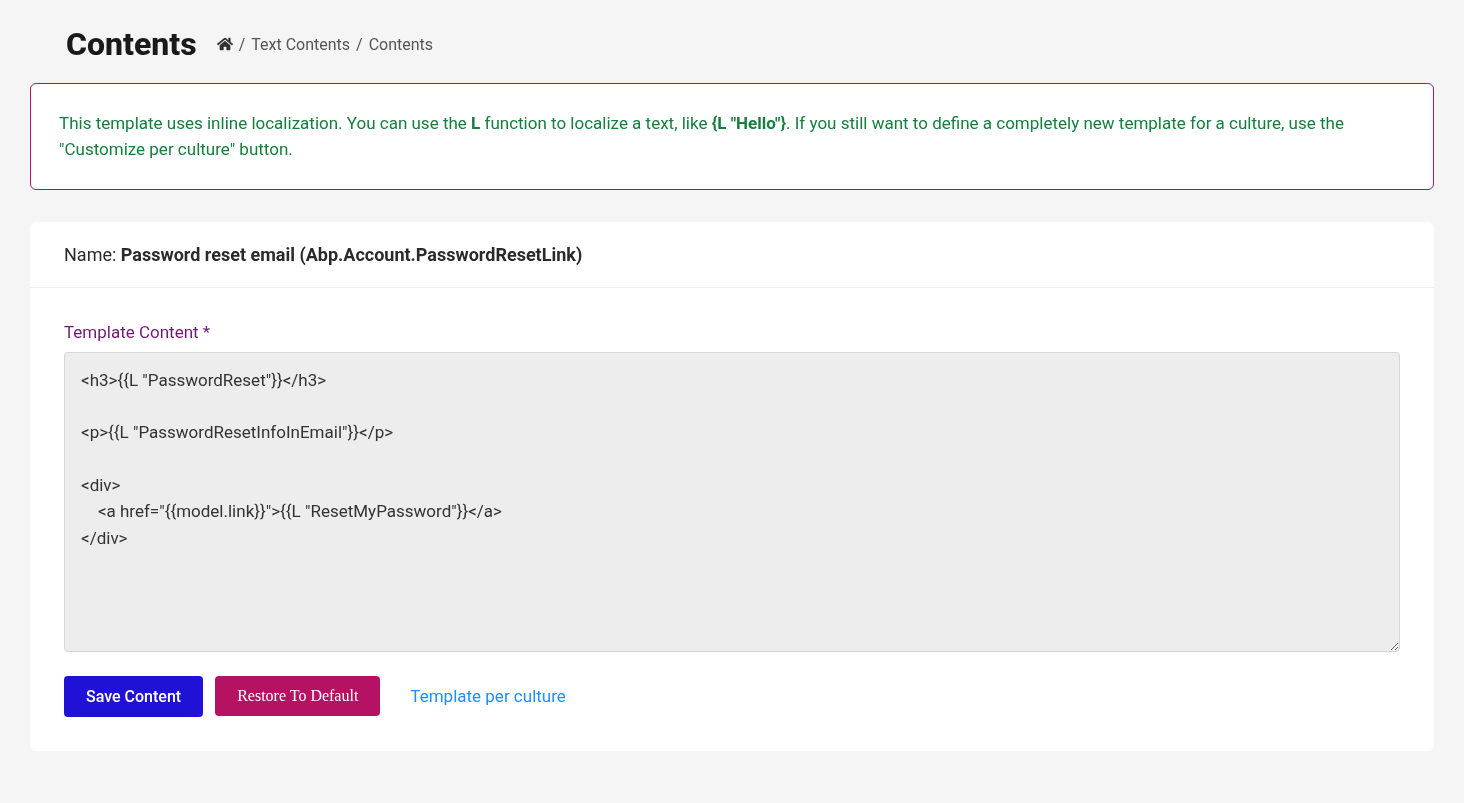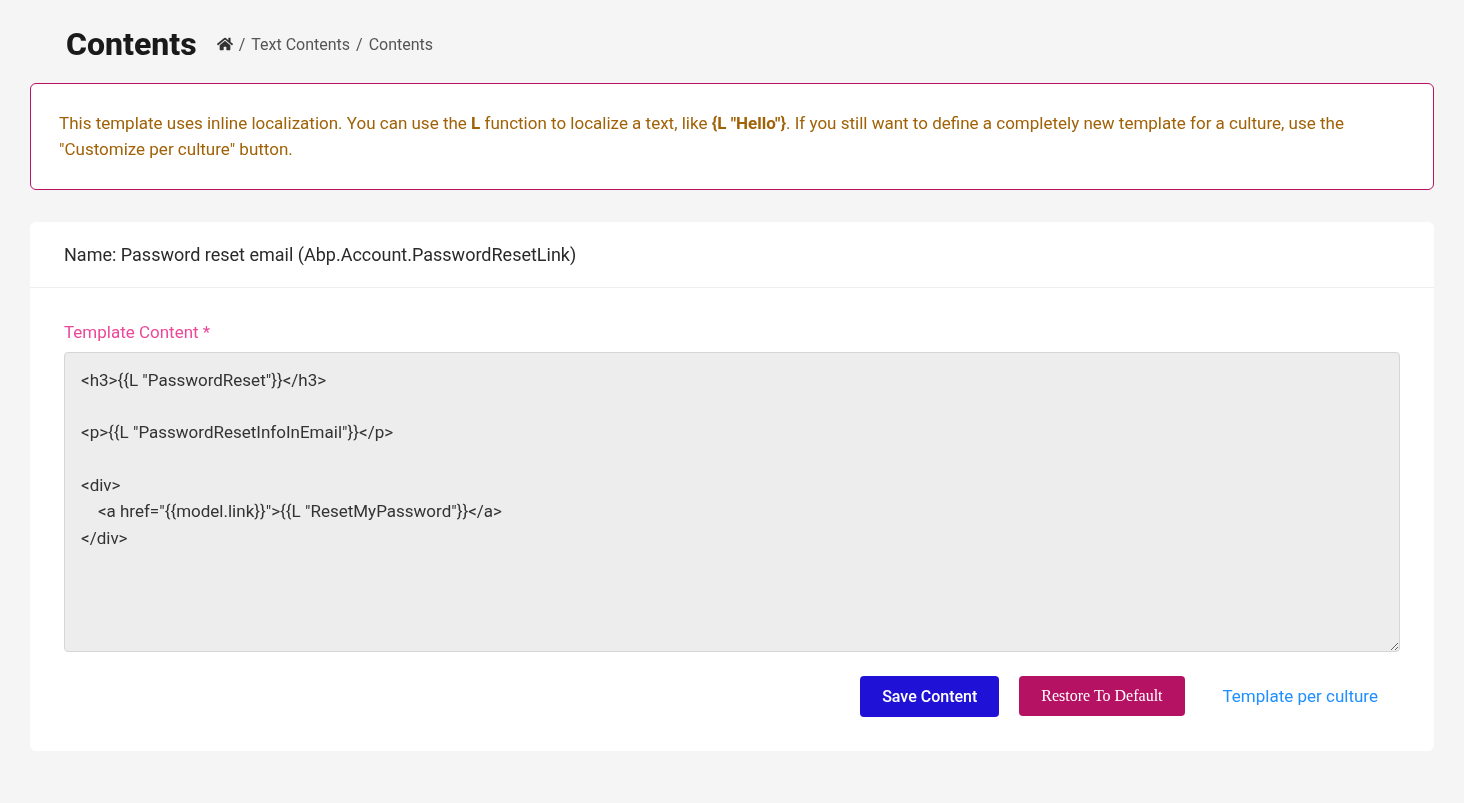--- a/index.html
+++ b/index.html
@@ -41,70 +41,70 @@
   .breadcrumb span.sep {
     color: #555;
   }
   .alert-box {
     background: #fff;
     border: 1px solid #b51263;
     border-radius: 6px;
     padding: 26px 28px;
     font-size: 17px;
     line-height: 1.55;
-    color: #a16207;
+    color: #15803d;
     margin-bottom: 32px;
   }
   .alert-box strong {
     font-weight: 700;
   }
   .card {
     background: #fff;
     border-radius: 6px;
     overflow: hidden;
   }
   .card-header {
     padding: 22px 34px;
     border-bottom: 1px solid #eeeeee;
     font-size: 18px;
   }
   .card-header .name-label {
     font-weight: 400;
   }
   .card-header .name-value {
-    font-weight: 400;
+    font-weight: 700;
   }
   .card-body {
     padding: 34px;
   }
   .field-label {
     font-size: 17px;
-    color: #ec4899;
+    color: #701a75;
     margin-bottom: 10px;
     display: block;
   }
   .template-textarea {
     width: 100%;
     height: 300px;
     background: #ededed;
     border: 1px solid #d5d5d5;
     border-radius: 4px;
     padding: 14px 16px;
     font-family: inherit;
     font-size: 17px;
     line-height: 1.55;
     color: #333;
     resize: both;
     outline: none;
   }
   .actions {
     display: flex;
     align-items: center;
-    justify-content: flex-end;
-    gap: 20px;
+    justify-content: flex-start;
+    gap: 12px;
     margin-top: 20px;
   }
   .btn {
     border: none;
     border-radius: 4px;
     padding: 11px 22px;
     font-size: 16px;
     font-weight: 500;
     cursor: pointer;
     font-family: inherit;

